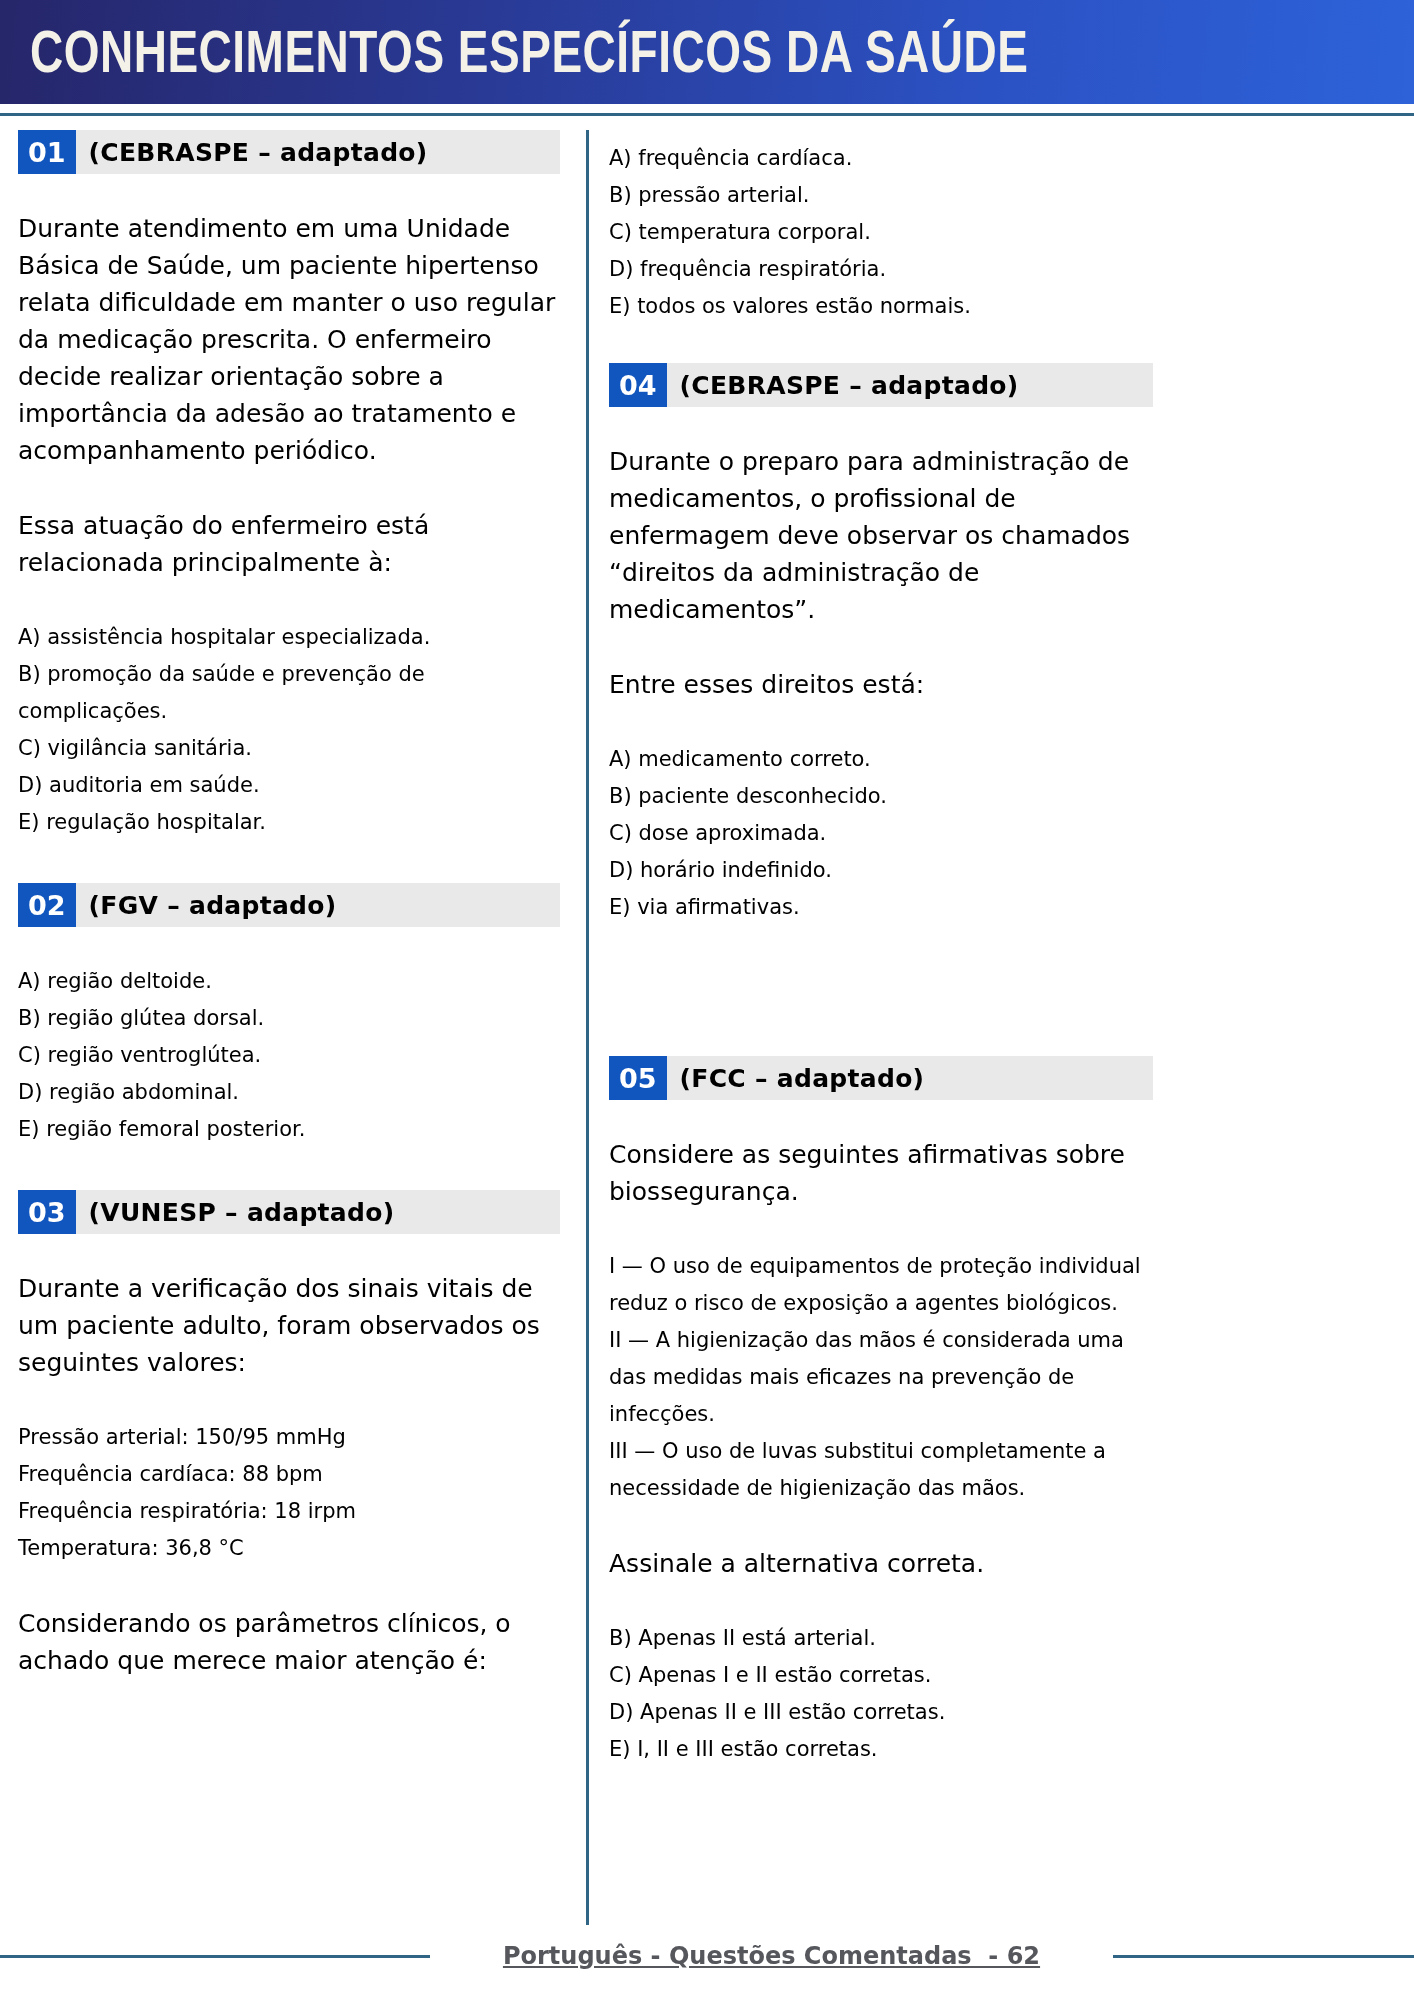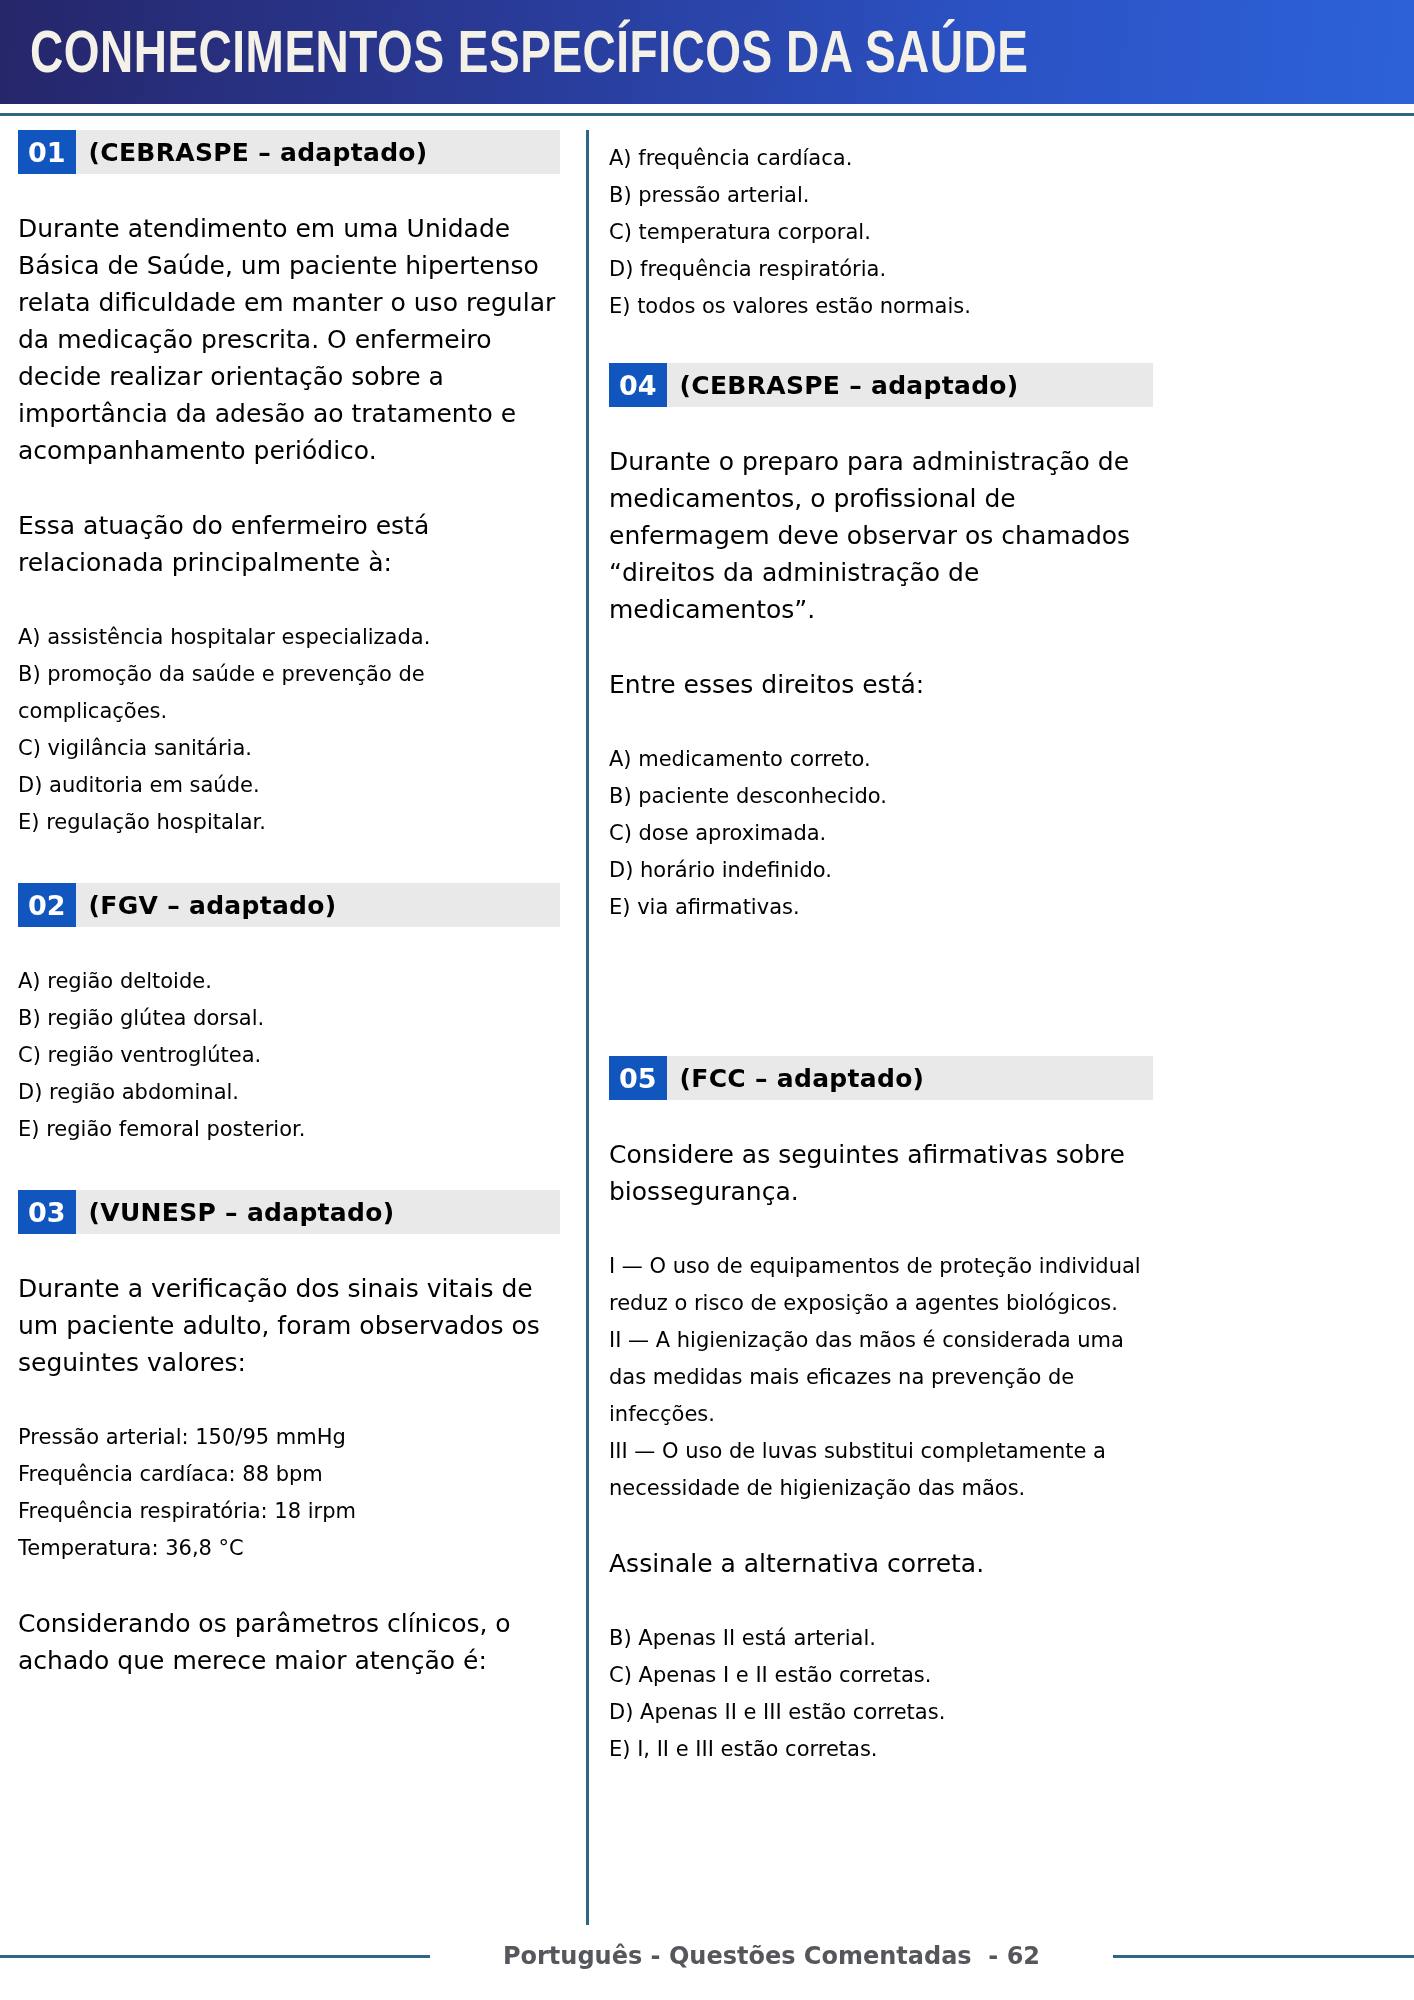--- a/index.html
+++ b/index.html
@@ -43,21 +43,21 @@
   .tight div{font-size:21px;line-height:37px;}
   .options.pt{margin-top:10px;}
   
   .footer{
     position:absolute;left:0;right:0;top:1942px;
     display:flex;align-items:center;justify-content:space-between;
   }
   .f-line{height:3px;background:#316585;}
   .f-line.left{width:430px;}
   .f-line.right{width:301px;}
-  .f-text{font-weight:bold;font-size:24px;color:#55575c;white-space:pre;}
+  .f-text{font-weight:bold;font-size:24px;color:#55575c;white-space:pre;text-decoration:underline;}
 </style>
 </head>
 <body>
 
 <div class="page">
 
   <header class="banner">
     <h1 class="title">CONHECIMENTOS ESPECÍFICOS DA SAÚDE</h1>
   </header>
   <div class="h-rule"></div>

